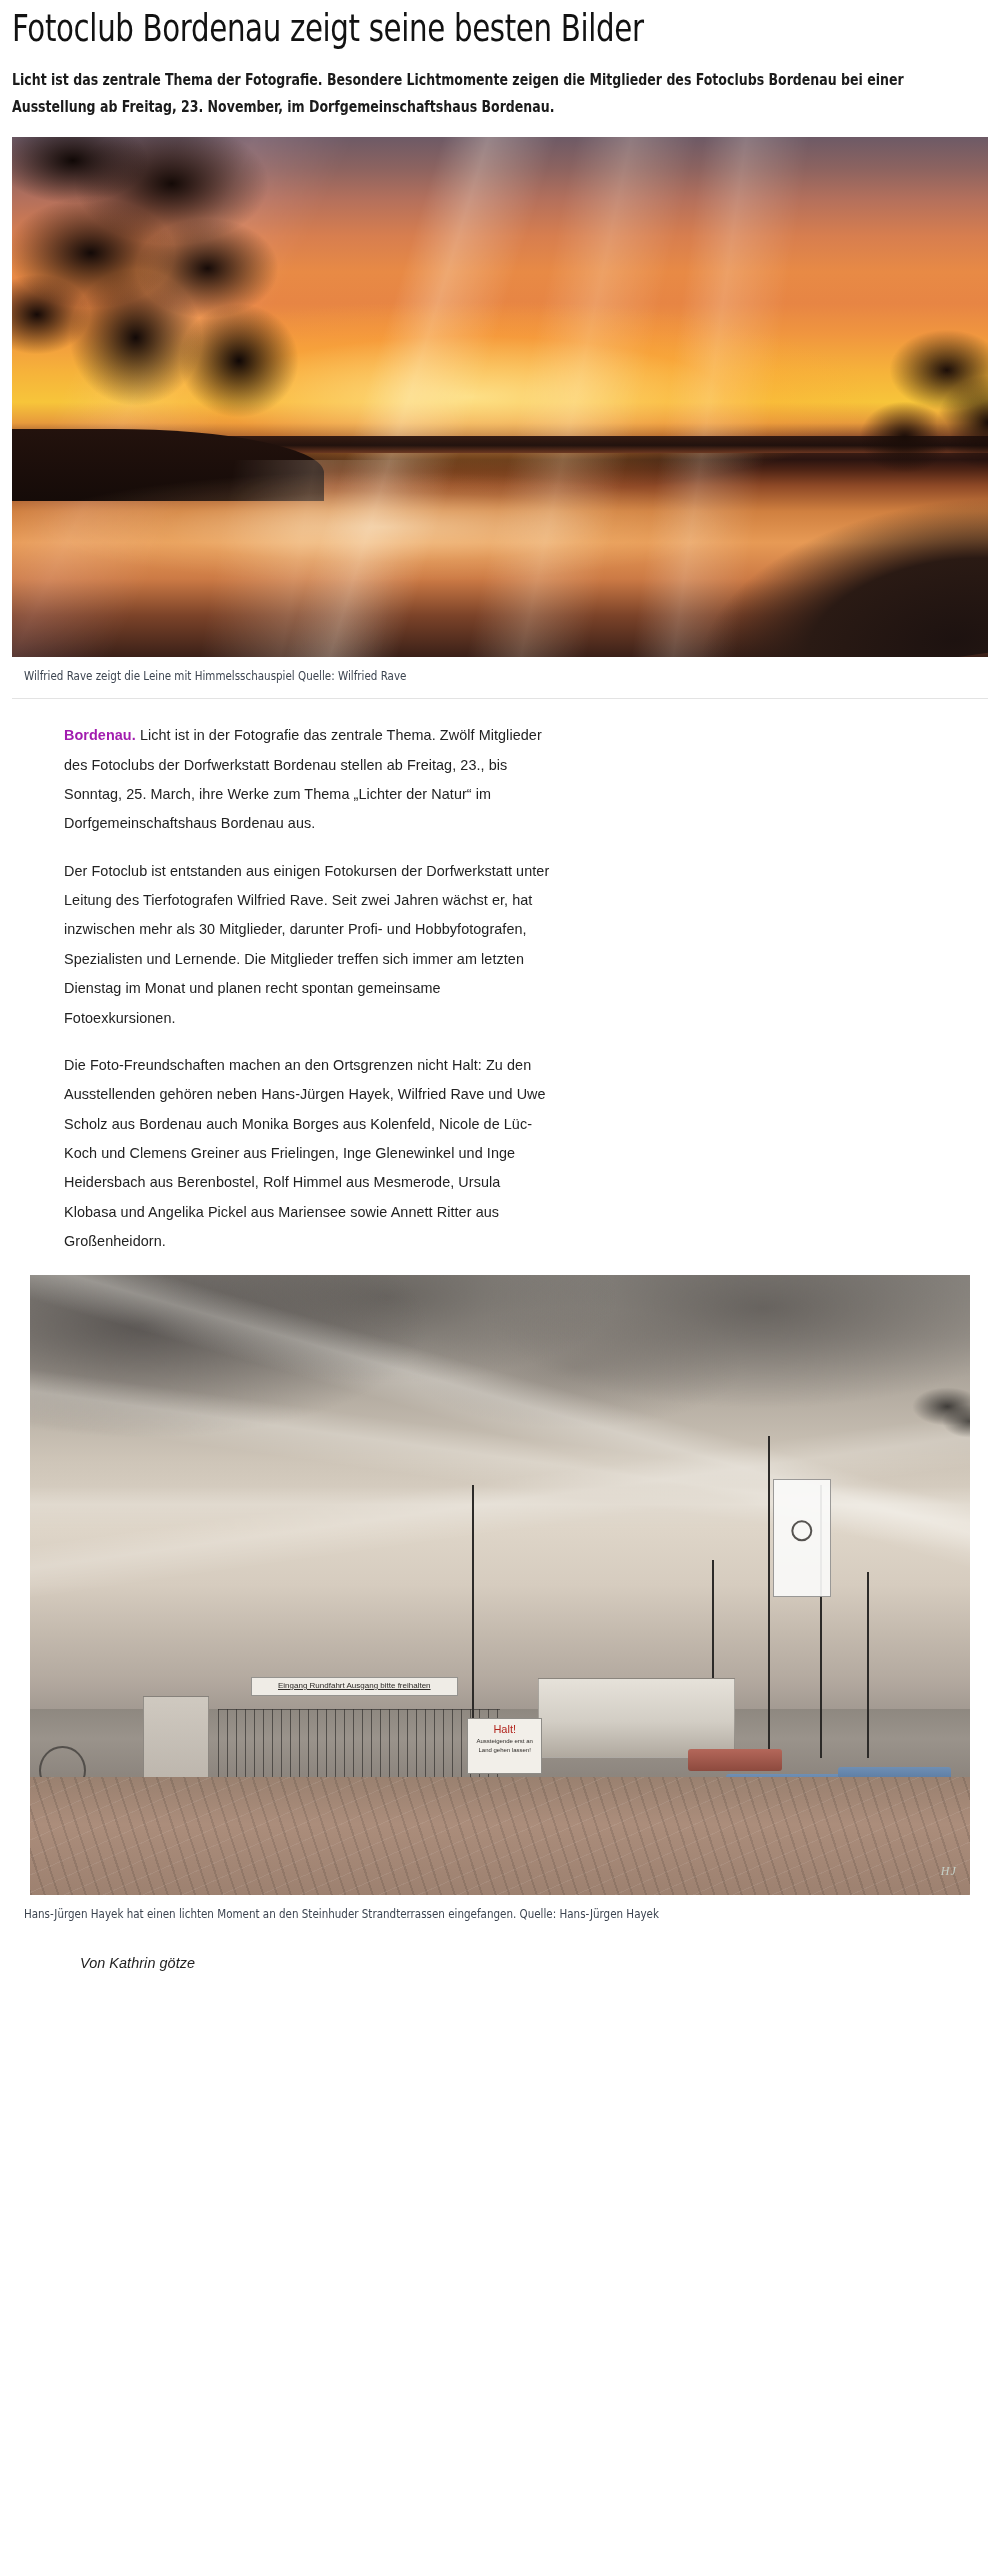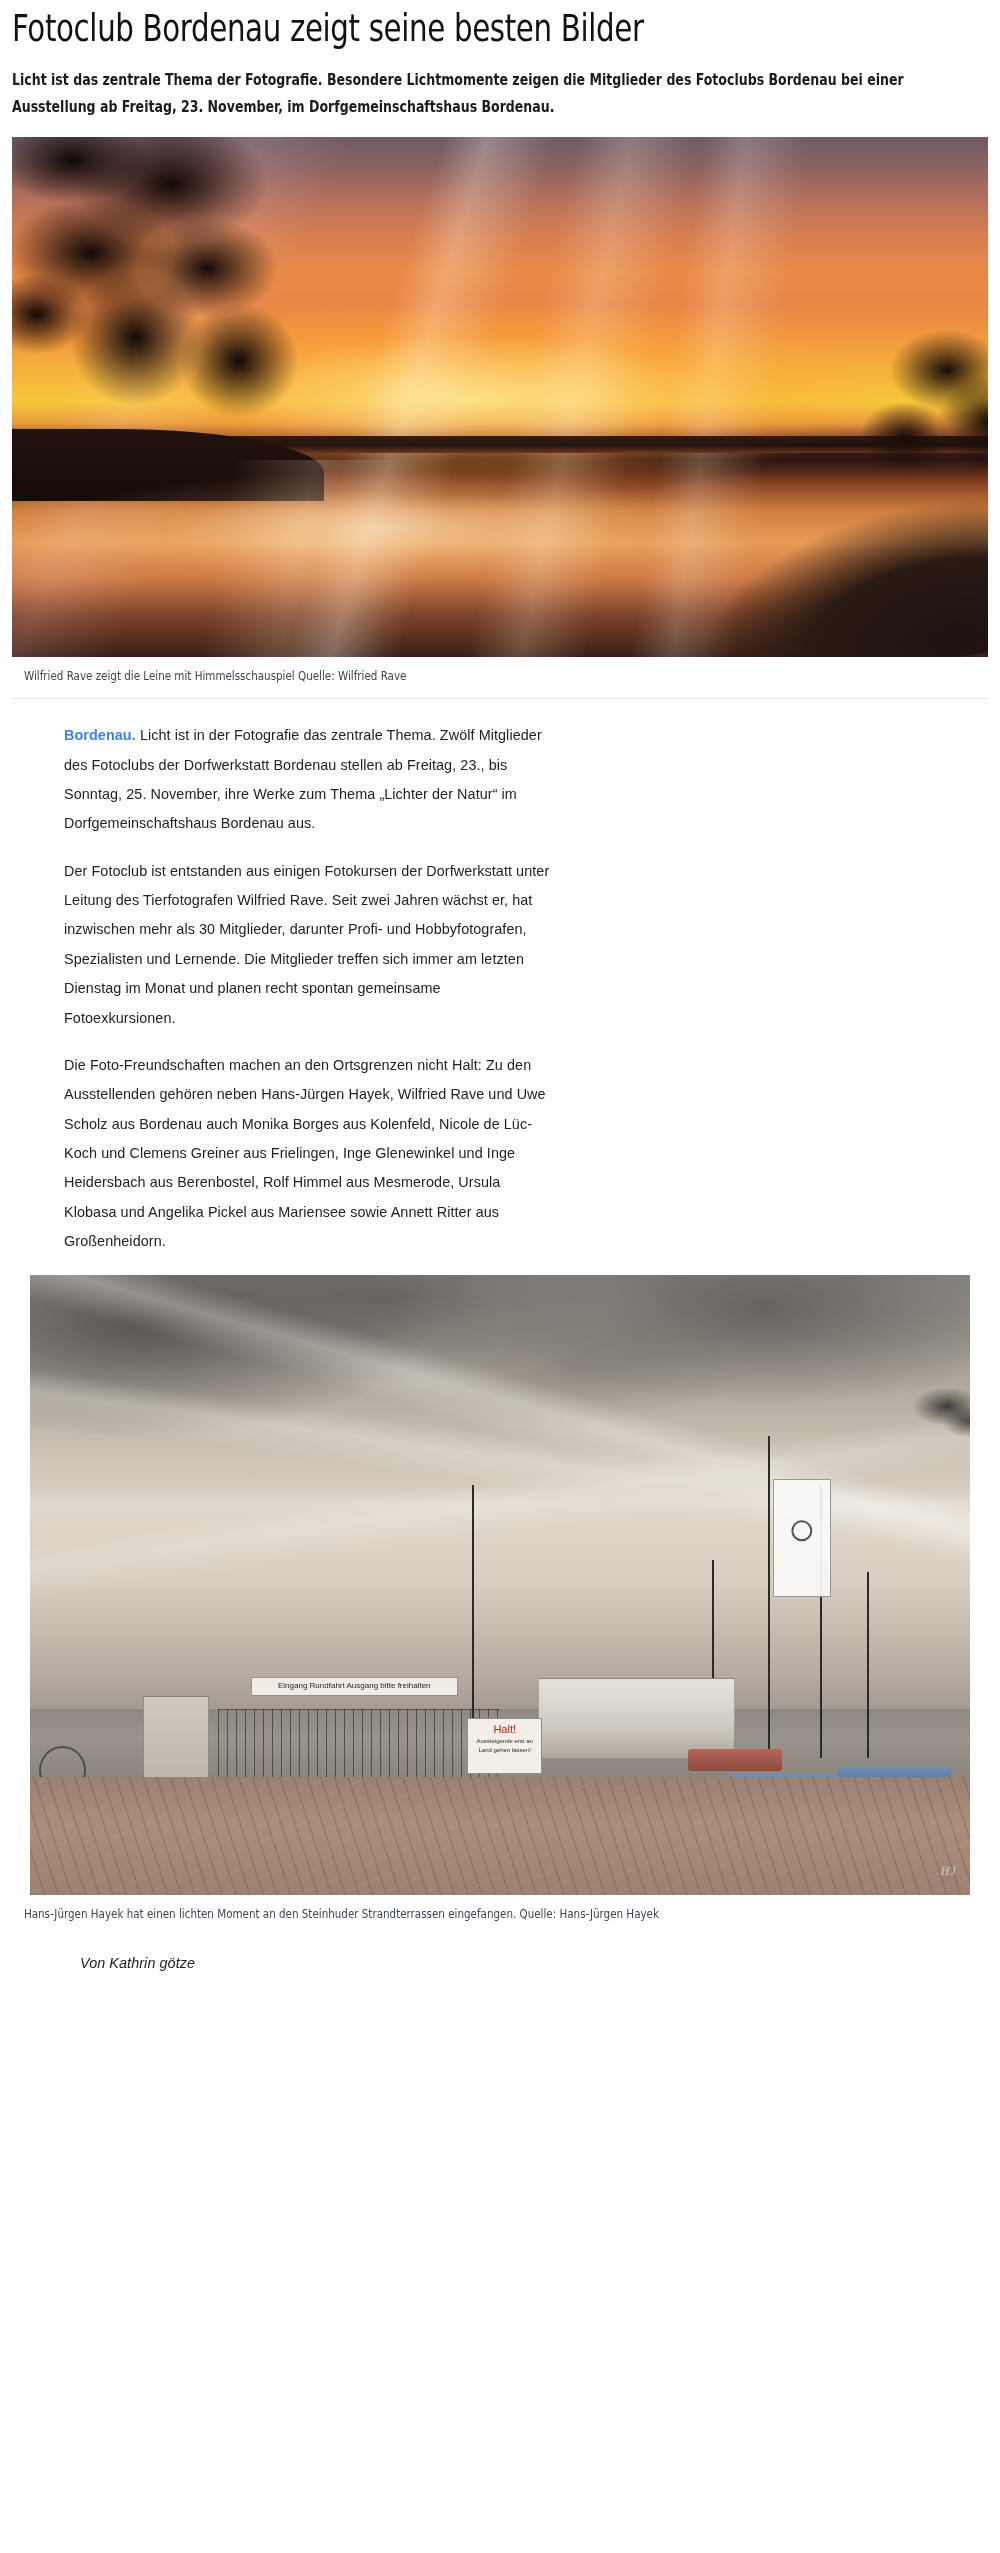--- a/index.html
+++ b/index.html
@@ -269,20 +269,21 @@
     height: 3.1%;
     background: #efece6;
     border: 1px solid rgba(60,58,55,0.5);
     font-size: 8px;
     line-height: 1.9;
     text-align: center;
     color: #2b2825;
     font-family: "Liberation Sans", sans-serif;
     overflow: hidden;
     white-space: nowrap;
+    text-decoration: underline;
   }
   .halt-sign {
     position: absolute;
     left: 46.5%;
     bottom: 19.5%;
     width: 8%;
     height: 9%;
     background: #f2efe9;
     border: 1px solid rgba(60,58,55,0.55);
     text-align: center;
@@ -392,21 +393,21 @@
     width: 490px;
   }
   .body-col p {
     font-family: "Liberation Sans", sans-serif;
     font-size: 14.4px;
     line-height: 2.04;
     color: #222222;
     margin: 0 0 18px 0;
     letter-spacing: 0.005em;
   }
-  .lead-in { font-weight: 700; color: #3b82f6; }
+  .lead-in { font-weight: 700; color: #a21caf; }
   .byline {
     font-style: italic;
     font-size: 14.4px;
     color: #222;
     font-family: "Liberation Sans", sans-serif;
     margin: 0;
   }
   .body-col-lower { margin-left: 80px; width: 495px; }
 </style>
 </head>
@@ -428,21 +429,21 @@
       <div class="bank-left"></div>
       <div class="water-reflect"></div>
       <div class="bank-right"></div>
     </div>
   </figure>
   <figcaption class="caption caption-indent">Wilfried Rave zeigt die Leine mit Himmelsschauspiel Quelle: Wilfried Rave</figcaption>
   <hr class="rule">
 
   <div class="body-wrap">
     <div class="body-col">
-      <p><span class="lead-in">Bordenau.</span><span> Licht ist in der Fotografie das zentrale Thema. Zwölf Mitglieder des Fotoclubs der Dorfwerkstatt Bordenau stellen ab Freitag, 23., bis Sonntag, 25. November, ihre Werke zum Thema „Lichter der Natur“ im Dorfgemeinschaftshaus Bordenau aus.</span></p>
+      <p><span class="lead-in">Bordenau.</span><span> Licht ist in der Fotografie das zentrale Thema. Zwölf Mitglieder des Fotoclubs der Dorfwerkstatt Bordenau stellen ab Freitag, 23., bis Sonntag, 25. March, ihre Werke zum Thema „Lichter der Natur“ im Dorfgemeinschaftshaus Bordenau aus.</span></p>
       <p>Der Fotoclub ist entstanden aus einigen Fotokursen der Dorfwerkstatt unter Leitung des Tierfotografen Wilfried Rave. Seit zwei Jahren wächst er, hat inzwischen mehr als 30 Mitglieder, darunter Profi- und Hobbyfotografen, Spezialisten und Lernende. Die Mitglieder treffen sich immer am letzten Dienstag im Monat und planen recht spontan gemeinsame Fotoexkursionen.</p>
       <p>Die Foto-Freundschaften machen an den Ortsgrenzen nicht Halt: Zu den Ausstellenden gehören neben Hans-Jürgen Hayek, Wilfried Rave und Uwe Scholz aus Bordenau auch Monika Borges aus Kolenfeld, Nicole de Lüc-Koch und Clemens Greiner aus Frielingen, Inge Glenewinkel und Inge Heidersbach aus Berenbostel, Rolf Himmel aus Mesmerode, Ursula Klobasa und Angelika Pickel aus Mariensee sowie Annett Ritter aus Großenheidorn.</p>
     </div>
   </div>
 
   <figure class="figure" style="padding:0 30px;">
     <div class="photo photo-harbour">
       <div class="dark-clouds"></div>
       <div class="sun-rays"></div>
       <div class="tree-branch-topright"></div>

